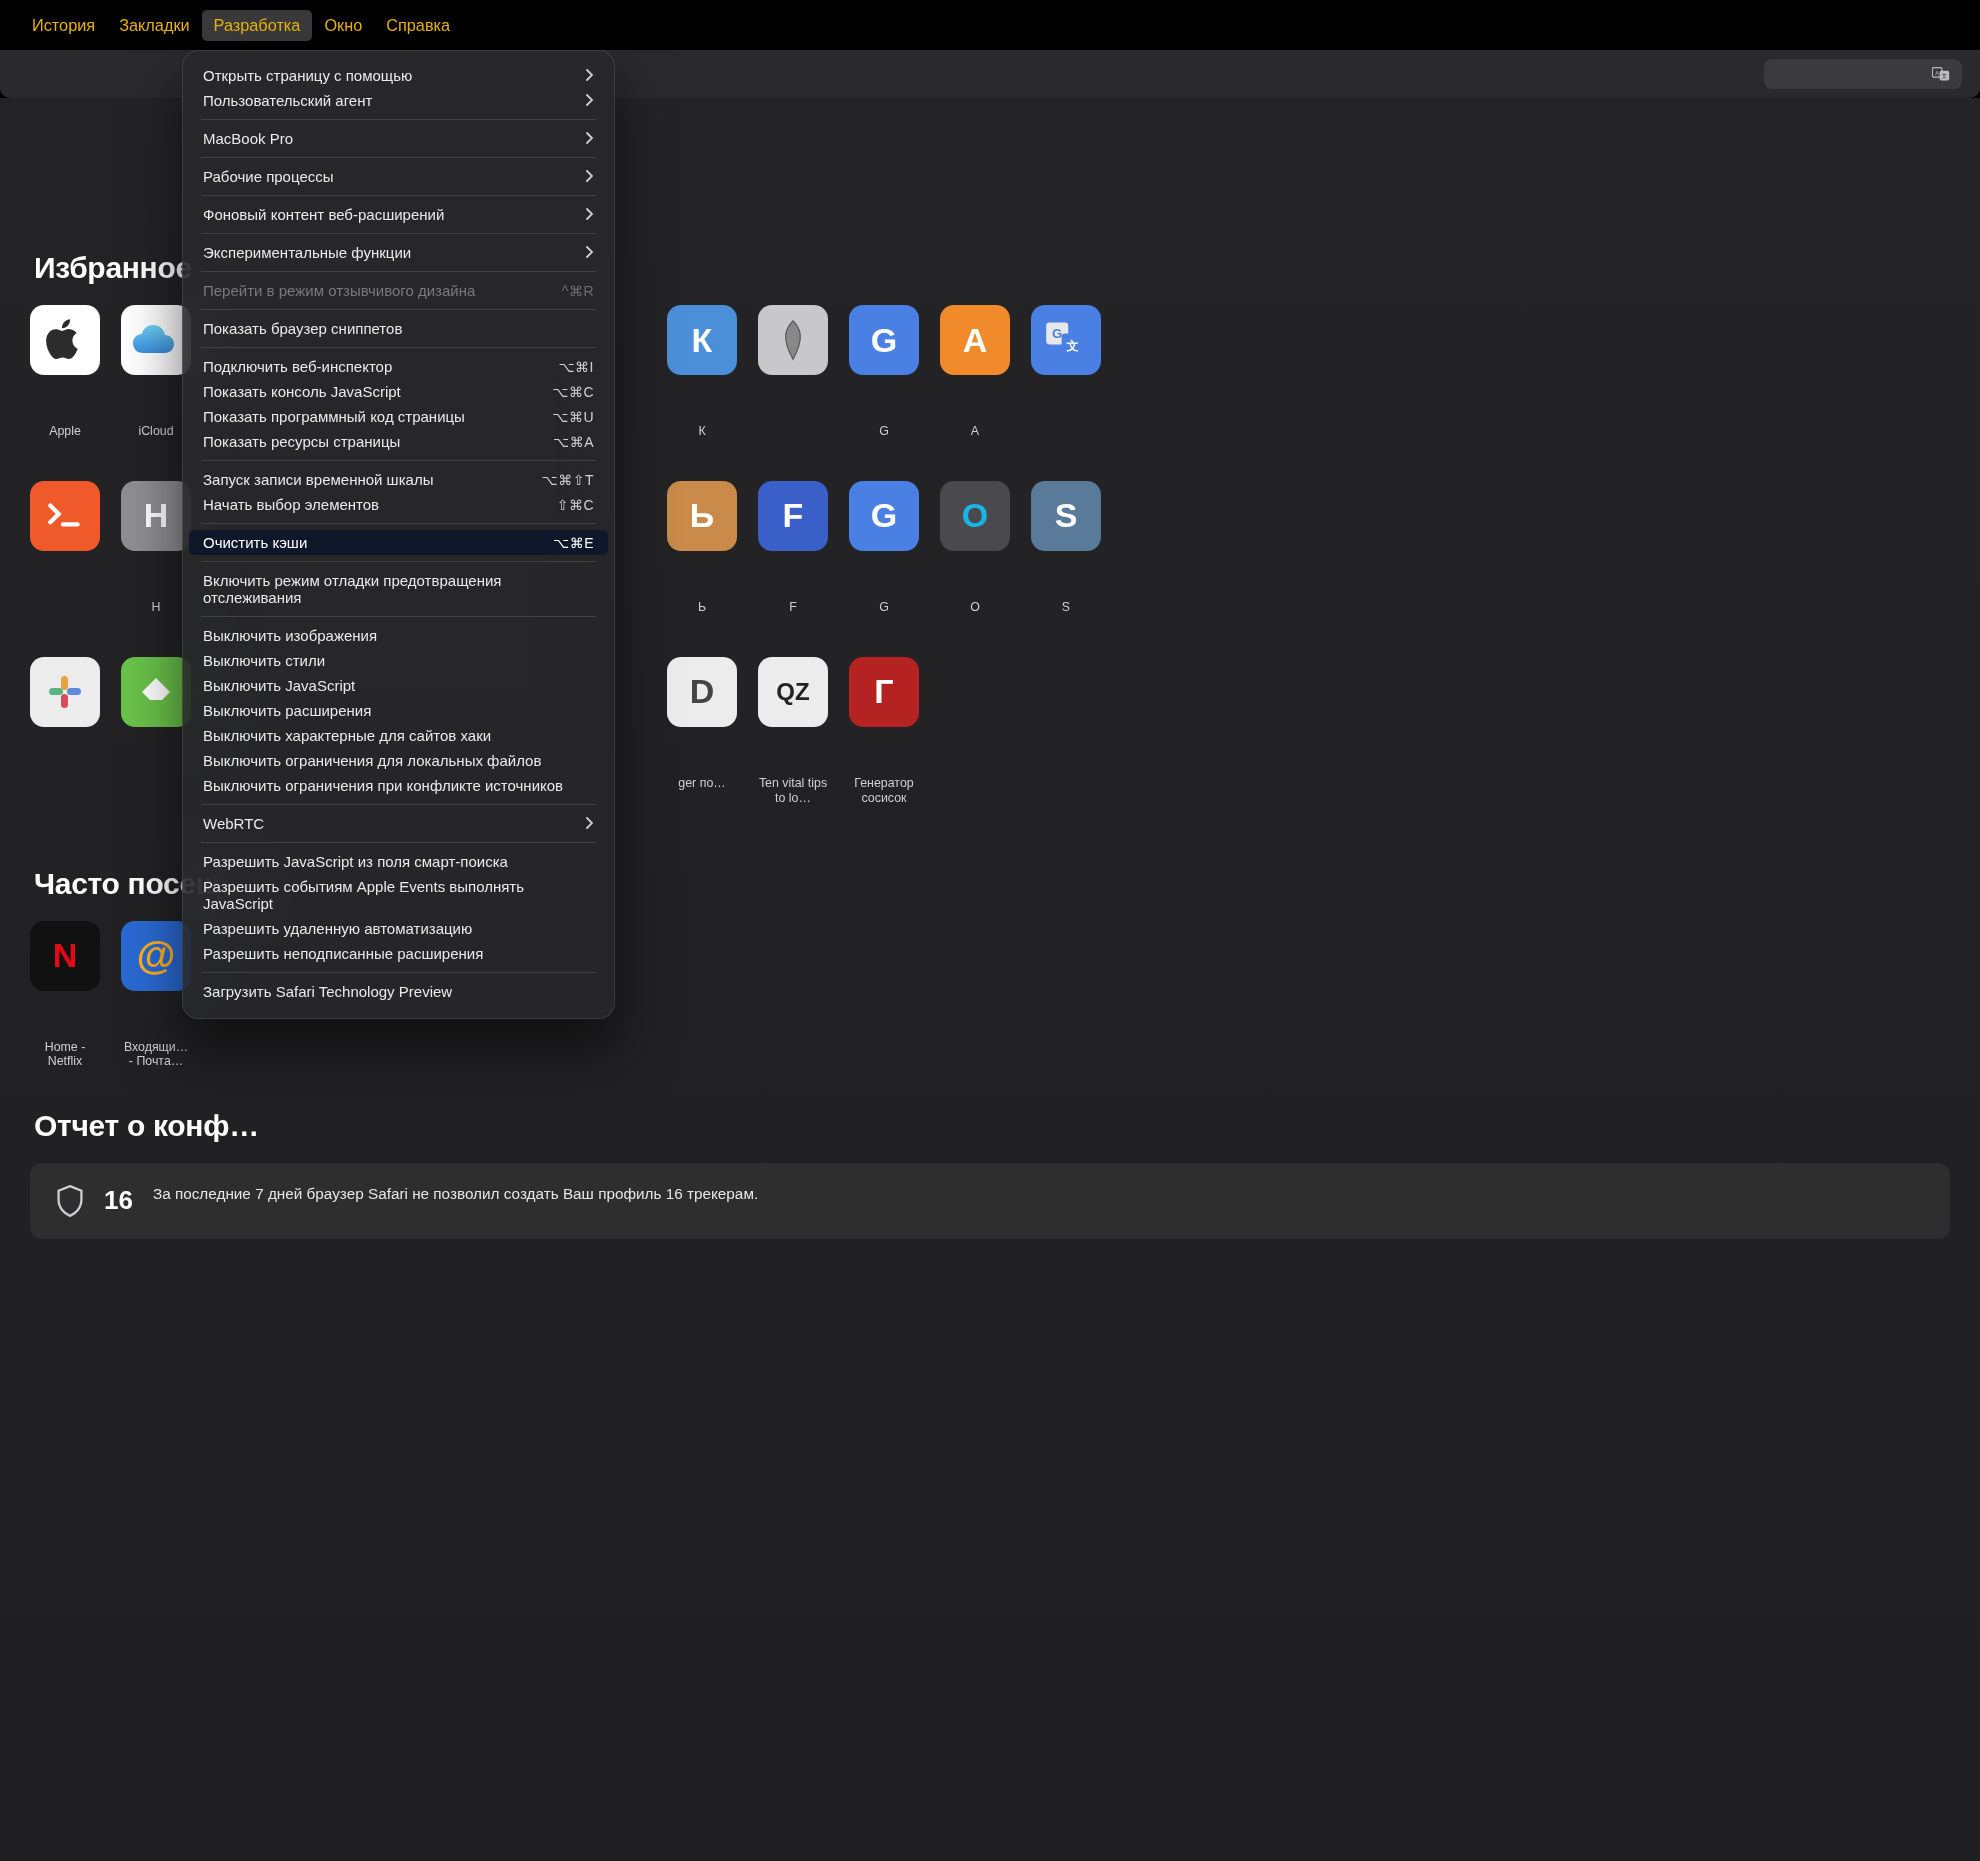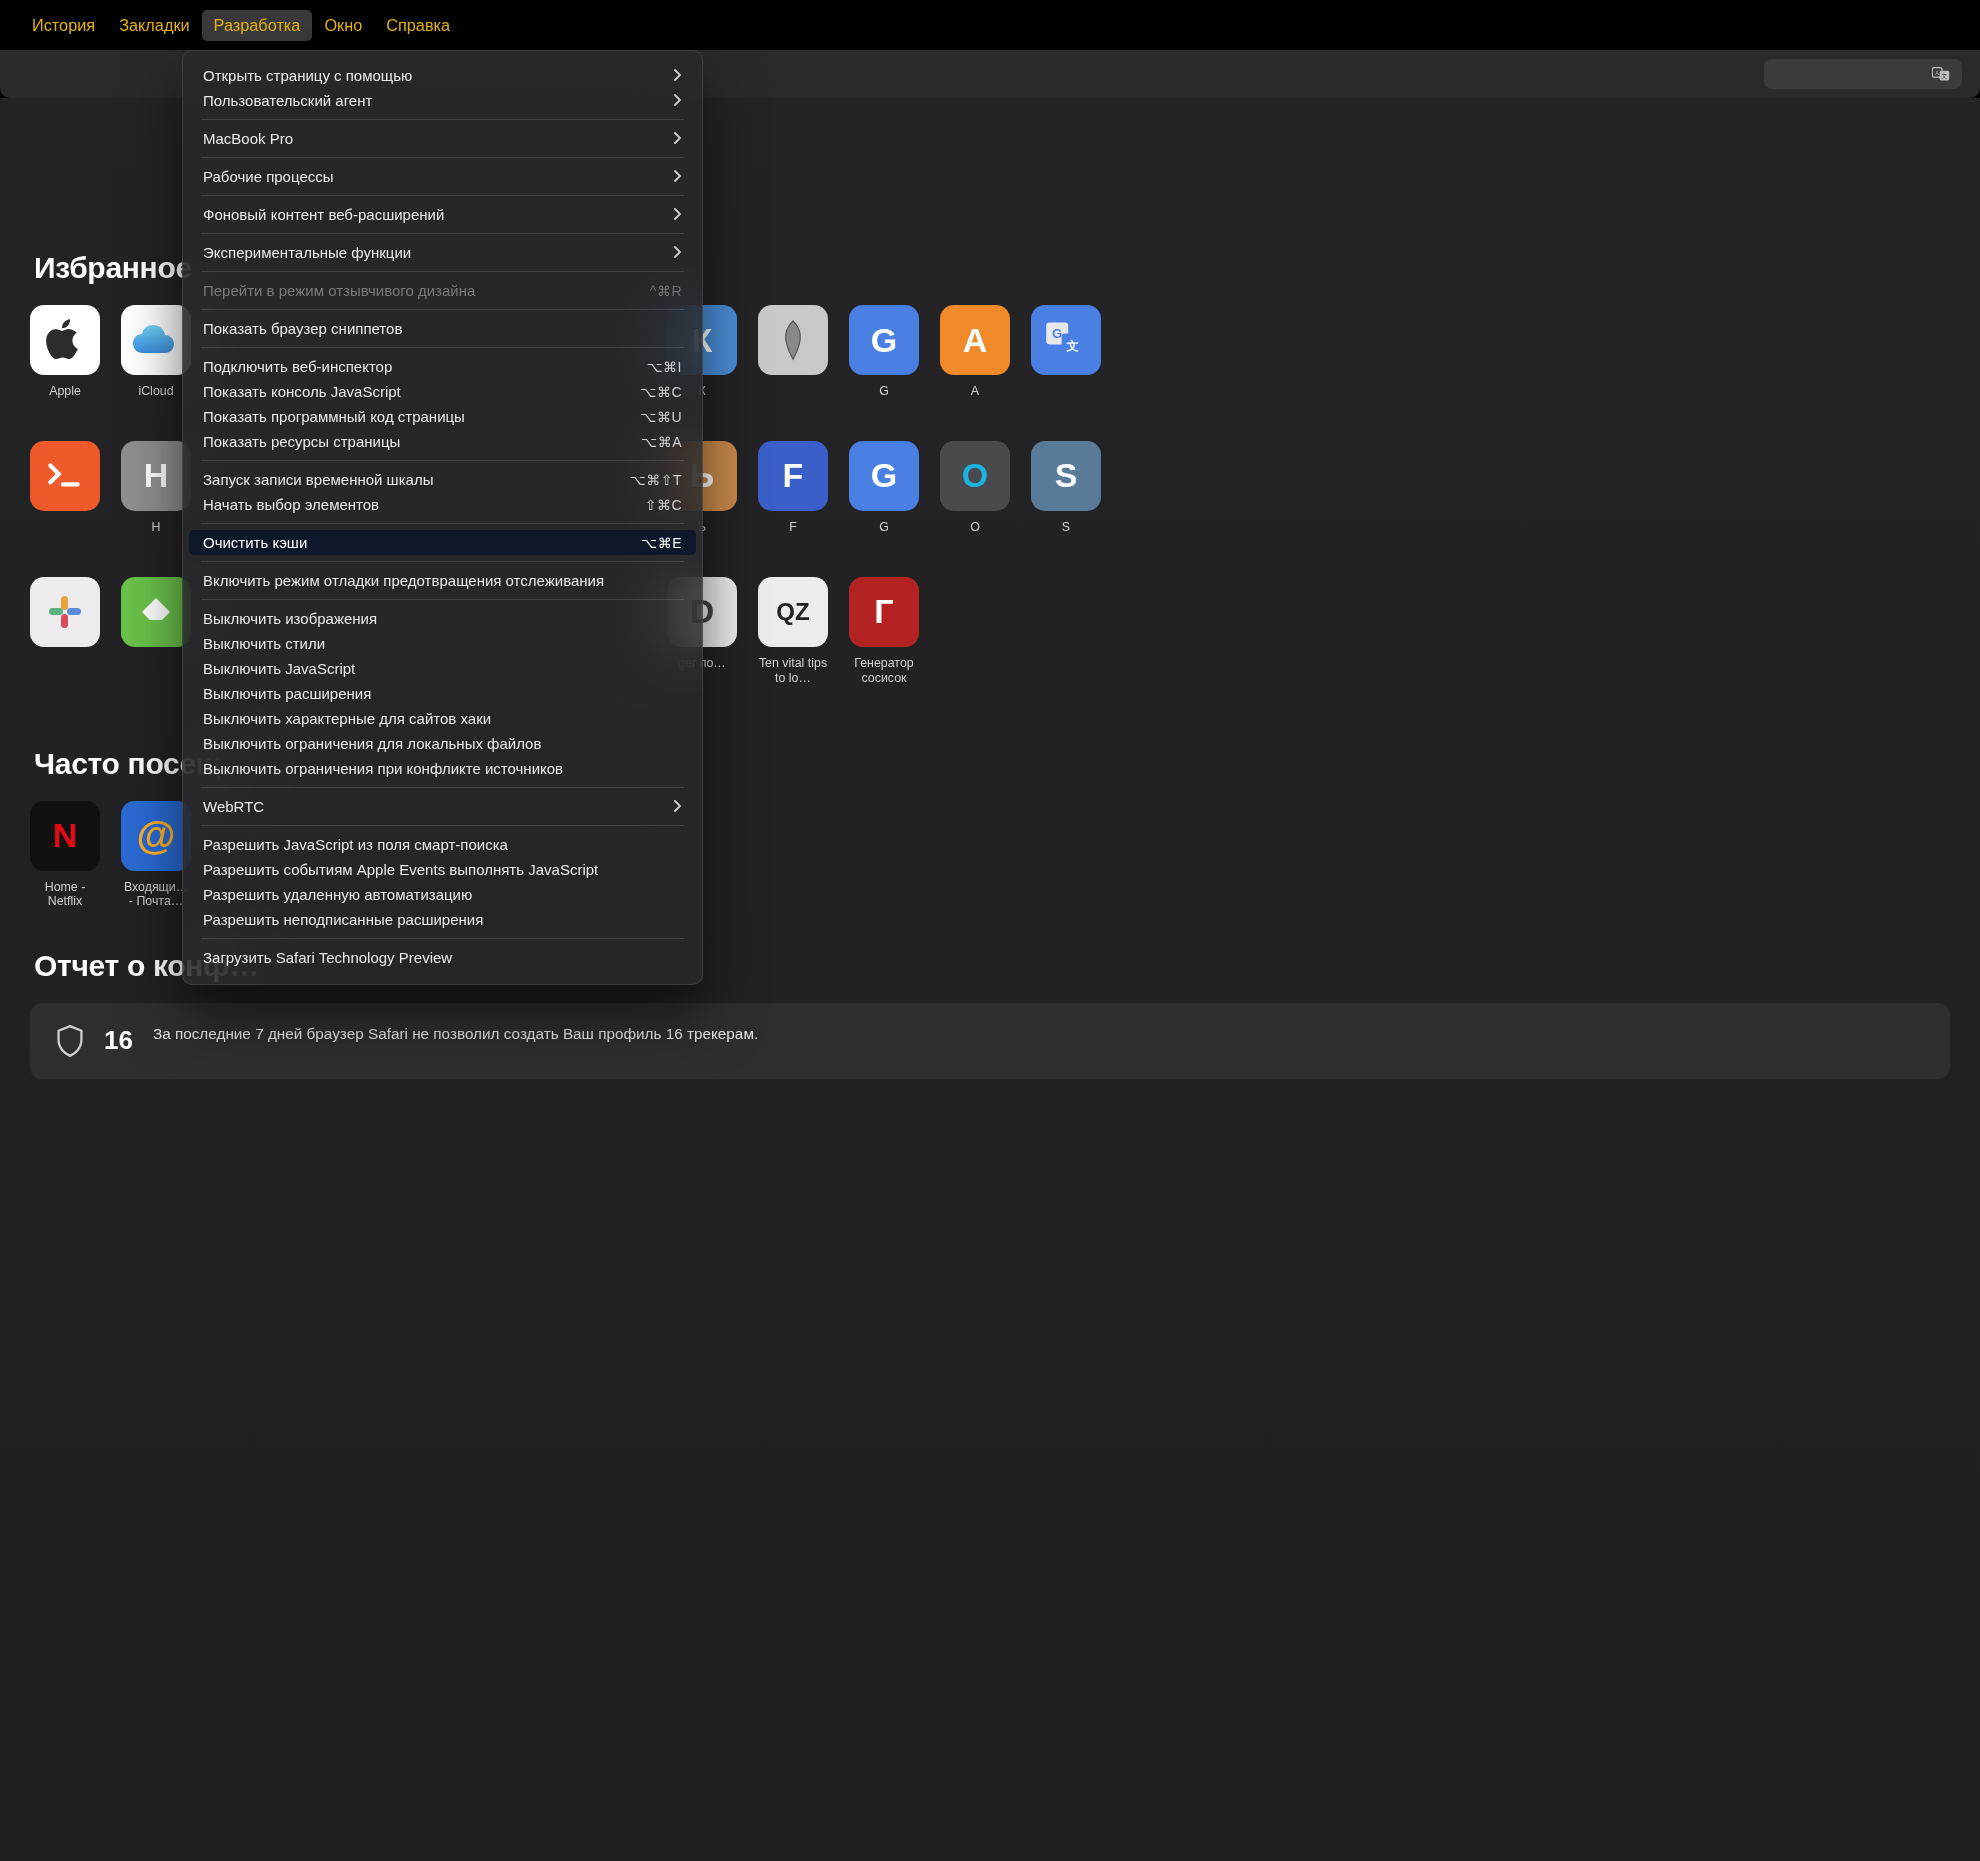--- a/index.html
+++ b/index.html
@@ -16,32 +16,32 @@
   .translate-icon { width:20px; height:16px; }
 
   
   .content { position: absolute; top: 98px; left: 0; right: 0; bottom: 0; background: linear-gradient(180deg,#242426 0%,#1f1f21 100%); padding: 153px 30px 30px 30px; }
   .section-title { font-size: 30px; font-weight: 700; color: #fff; margin: 0 0 20px 4px; letter-spacing: -0.3px;}
   .section-title.sm { font-size: 30px; }
 
   .grid { display: flex; flex-wrap: wrap; gap: 21px; margin-bottom: 40px; }
   .fav { width: 70px; display: flex; flex-direction: column; align-items: center; gap: 9px; }
   .fav-icon { width: 70px; height: 70px; border-radius: 14px; display:flex; align-items:center; justify-content:center; font-size:34px; font-weight:700; color:#fff; }
-  .fav-label { font-size: 12.4px; color: #d0d0d2; text-align: center; line-height: 1.2; max-width: 81px; overflow: hidden; display:-webkit-box; -webkit-line-clamp:2; -webkit-box-orient:vertical;}
+  .fav-label { font-size: 12.4px; color: #d0d0d2; text-align: center; line-height: 1.2; max-width: 81px; overflow: hidden; display:-webkit-box;margin-top:40px; -webkit-line-clamp:2; -webkit-box-orient:vertical;}
 
   .report { background: rgba(255,255,255,0.06); border-radius: 12px; padding: 22px 26px; display:flex; align-items:flex-start; gap:20px; }
   .report .shield { width:28px; height:32px; }
   .report .count { font-size: 26px; font-weight: 700; color:#fff; }
   .report .text { font-size: 15.3px; color:#e6e6e6; }
 
   
   .dropdown {
-    position: absolute; left: 182px; top: 50px; width: 521px;
+    position: absolute; left: 182px; top: 50px; width: 433px;
     background: rgba(40,40,42,0.80); backdrop-filter: blur(30px);
-    border: 1px solid rgba(255,255,255,0.10); border-radius: 10px;
+    border: 1px solid rgba(255,255,255,0.10); border-radius: 16px;
     padding: 12px 6px 14px 6px;
     box-shadow: 0 30px 59px rgba(0,0,0,0.55);
     z-index: 50;
   }
   .menu-item {
     display:flex; align-items:center; justify-content:space-between;
     padding: 4px 14px 4px 14px; min-height: 25px;
     font-size: 15px; color: #eaeaea; border-radius: 5px;
   }
   .menu-item.disabled { color: #7a7a7d; }

